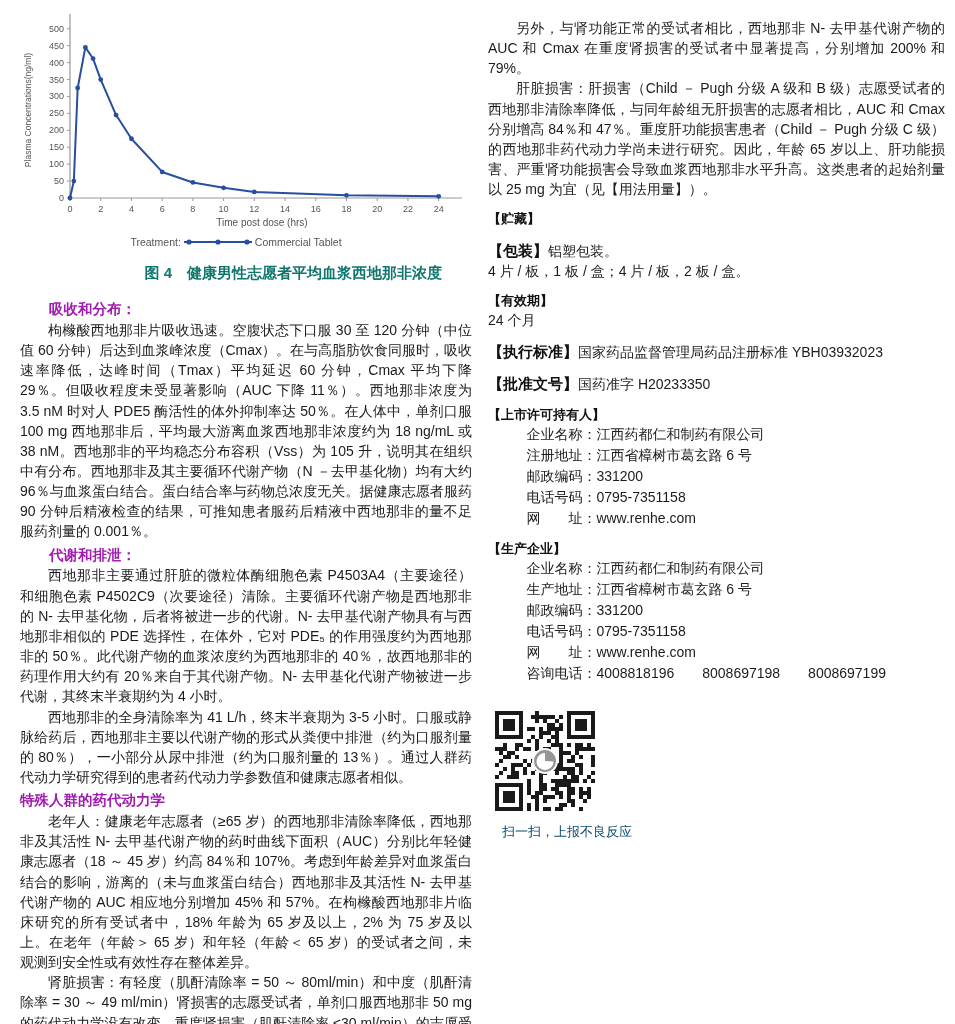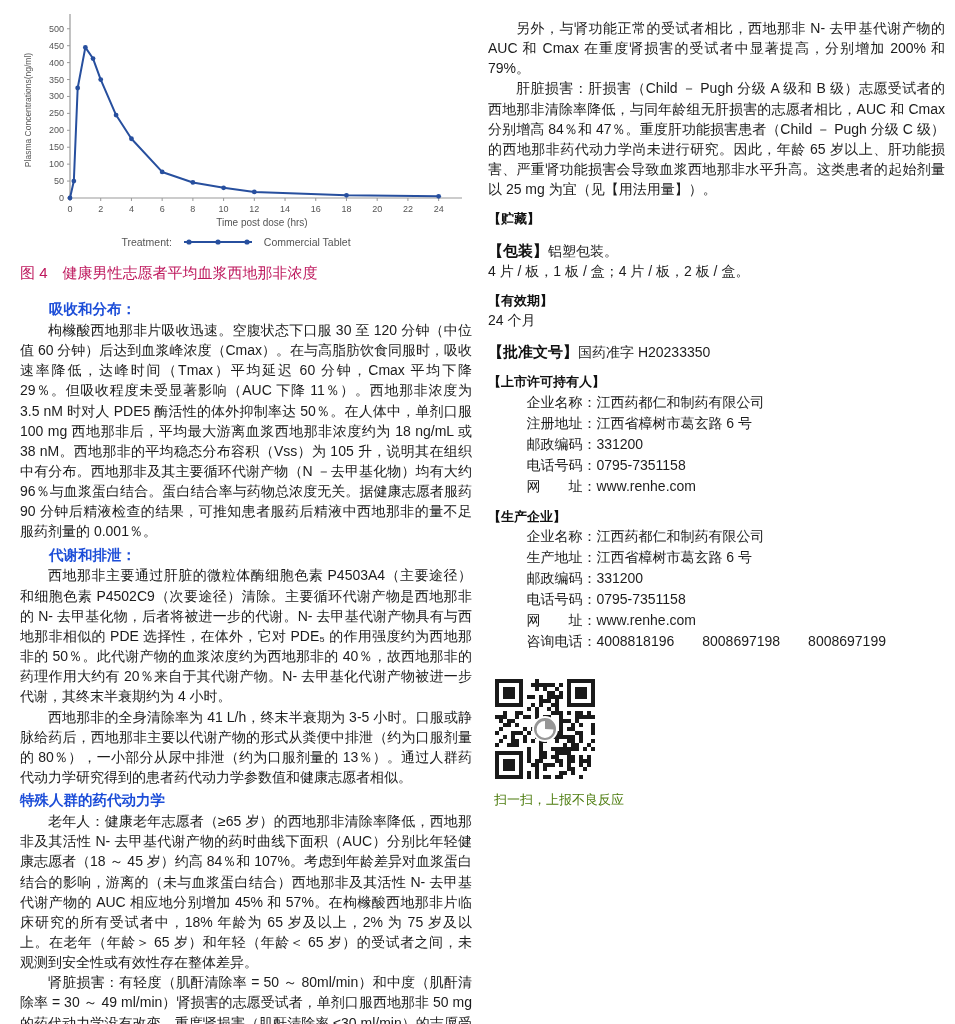--- a/index.html
+++ b/index.html
@@ -16,47 +16,47 @@
   .col-right { width: 457px; flex: 0 0 457px; padding-top: 10px; }
 
   p { margin: 0; font-size: 14px; line-height: 1.44; text-align: justify; }
   p.indent { text-indent: 2em; }
 
   
   .chart-block { margin: 0; padding: 0; }
   .chart-svg { display: block; }
   .legend-row {
     display: flex; align-items: center; justify-content: center;
-    gap: 9px; font-size: 10.5px; color: #555; margin-top: -4px;
+    font-size: 10.5px; color: #555; margin-top: -4px;
     padding-right: 20px;
   }
   .fig-caption {
-    text-align: left; font-weight: normal; font-size: 15px;
-    margin: 16px 30px 16px 0; color: #be185d;
+    text-align: right; font-weight: bold; font-size: 15px;
+    margin: 16px 30px 16px 0; color: #0f766e;
   }
 
   .sec-h {
     font-weight: bold; font-size: 14.5px; line-height: 1.44;
-    margin: 3px 0 0 0; color: #1d4ed8;
+    margin: 3px 0 0 0; color: #a21caf;
   }
   .sec-h.indent2 { padding-left: 2em; }
 
   
   .entry { margin-top: 11px; }
   .bracket-h { font-weight: bold; font-size: 13px; color: #111; line-height: 1.4; }
   .entry p  { text-align: left; }
   .inline-line { font-size: 14px; line-height: 1.44; text-align: left; }
   .inline-line .bracket-h { font-size: 15px; }
   .info-lines { padding-left: 2.4em; }
   .info-line { font-size: 14px; line-height: 1.5; text-align: left; }
   .info-label { white-space: pre; text-align: center; }
 
   
   .qr-block { margin-top: 26px; margin-left: 6px; }
-  .qr-caption { font-size: 13px; color: #4d7c0f; margin-top: 7px; }
+  .qr-caption { font-size: 13px; color: #0c4a6e; margin-top: 7px; margin-left: 8px; }
 </style>
 </head>
 <body>
 
 <div class="page">
 
   <div class="col-left">
 
     <figure class="chart-block">
       <svg id="pk-chart" class="chart-svg" width="446" height="232" viewBox="0 0 446 232">
@@ -169,20 +169,25 @@
         <span class="bracket-h">【包装】</span><span>铝塑包装。</span>
       </div>
       <p>4 片 / 板，1 板 / 盒；4 片 / 板，2 板 / 盒。</p>
     </div>
 
     <div class="entry">
       <div class="bracket-h">【有效期】</div>
       <p>24 个月</p>
     </div>
 
+    <div class="entry">
+      <div class="inline-line">
+        <span class="bracket-h">【执行标准】</span><span>国家药品监督管理局药品注册标准 YBH03932023</span>
+      </div>
+    </div>
 
     <div class="entry">
       <div class="inline-line">
         <span class="bracket-h">【批准文号】</span><span>国药准字 H20233350</span>
       </div>
     </div>
 
     <div class="entry">
       <div class="bracket-h">【上市许可持有人】</div>
       <div class="info-lines">

